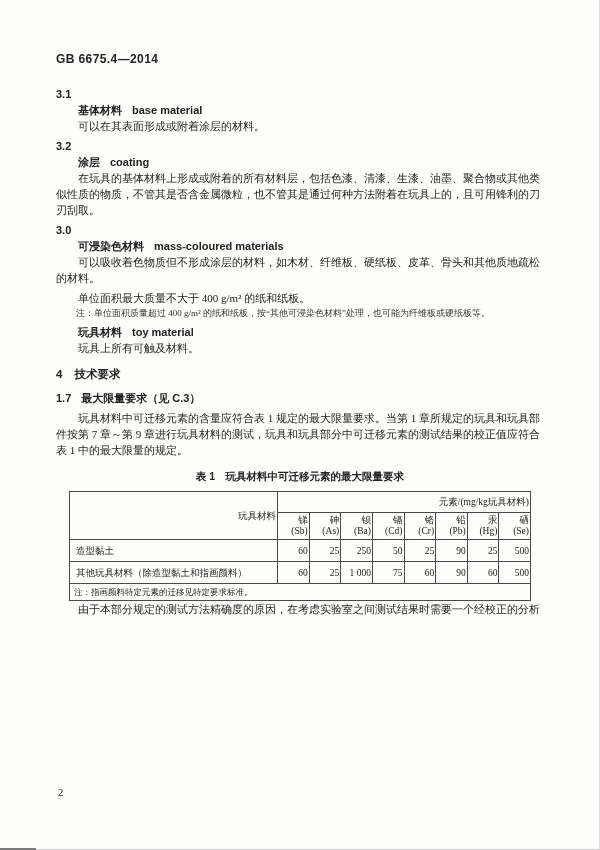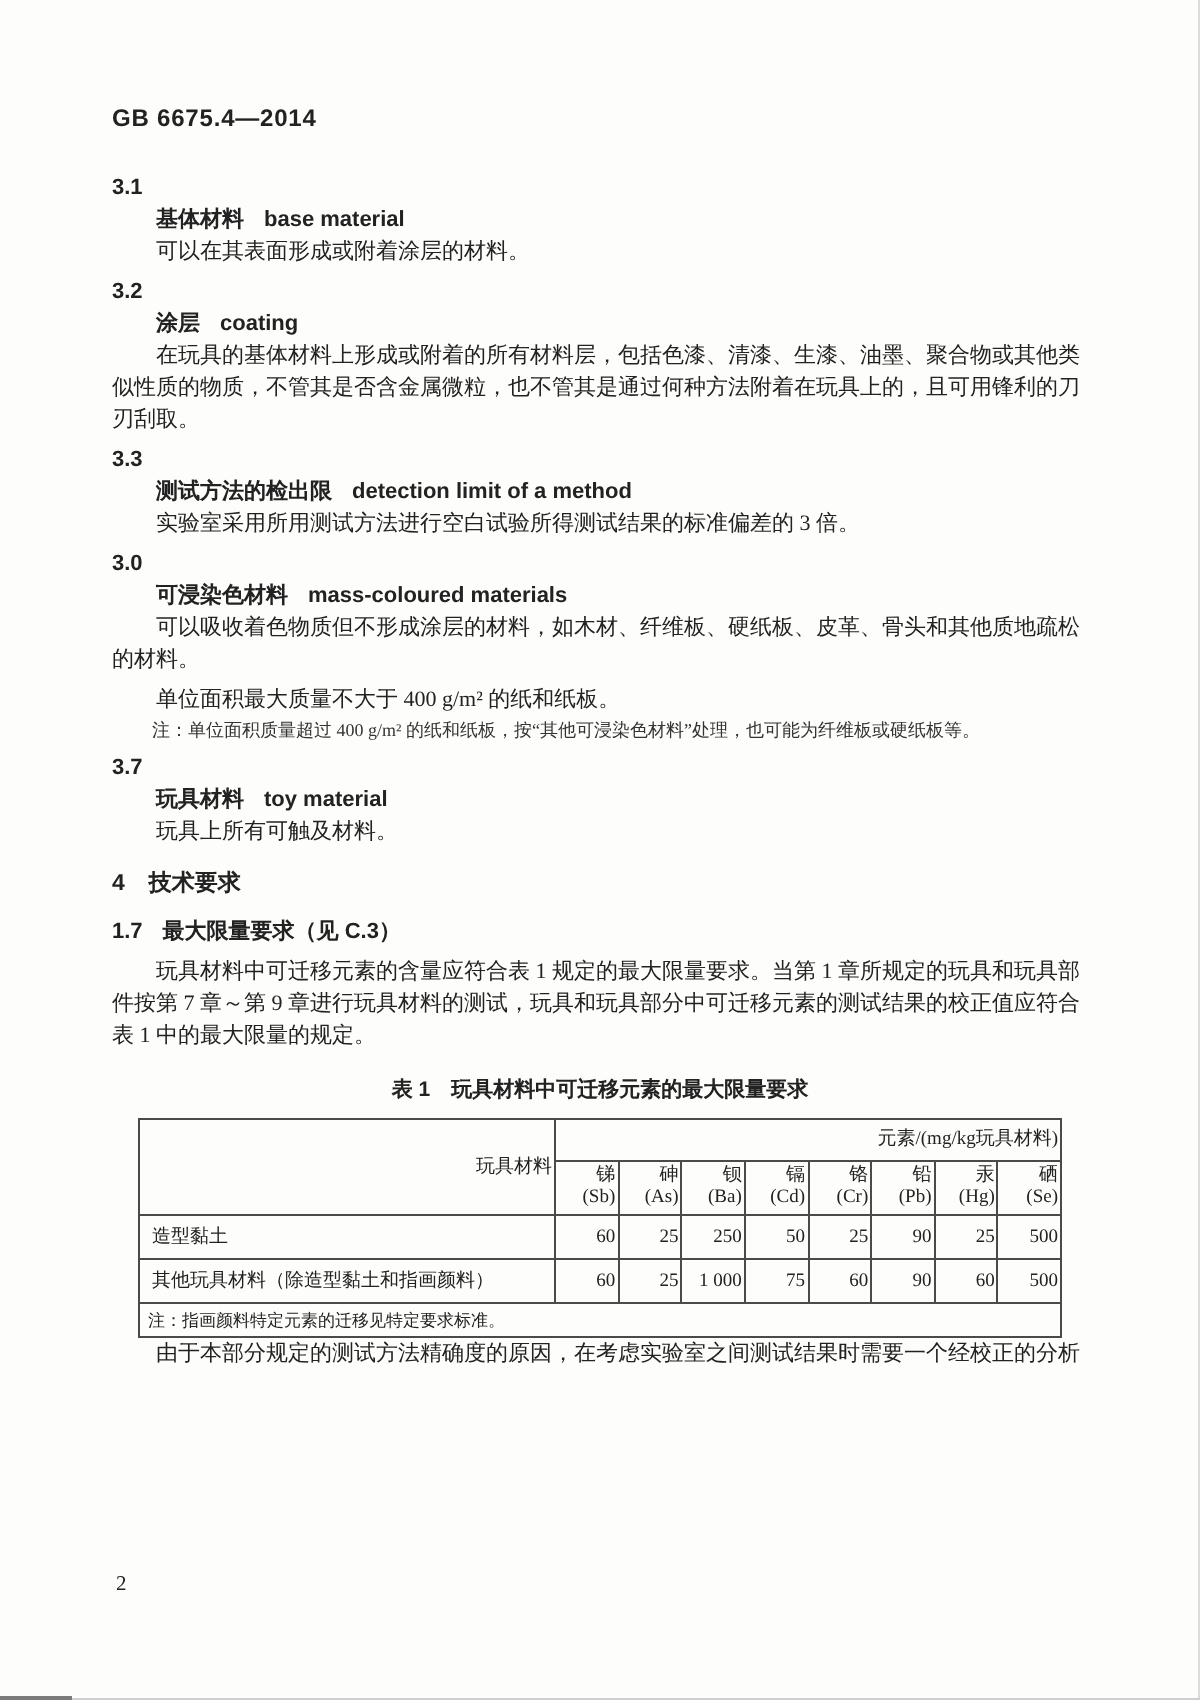--- a/index.html
+++ b/index.html
@@ -77,44 +77,36 @@
   </section>
 
   <section class="clause">
     <div class="c-num">3.2</div>
     <div class="c-term">
       <span class="zh">涂层</span><span class="en">coating</span>
     </div>
     <p class="c-body">在玩具的基体材料上形成或附着的所有材料层，包括色漆、清漆、生漆、油墨、聚合物或其他类似性质的物质，不管其是否含金属微粒，也不管其是通过何种方法附着在玩具上的，且可用锋利的刀刃刮取。</p>
   </section>
 
-  <section class="clause">
-    <div class="c-num">3.3</div>
-    <div class="c-term">
-      <span class="zh">测试方法的检出限</span><span class="en">detection limit of a method</span>
-    </div>
-    <p class="c-body">实验室采用所用测试方法进行空白试验所得测试结果的标准偏差的 3 倍。</p>
-  </section>
 
   <section class="clause">
     <div class="c-num">3.0</div>
     <div class="c-term">
       <span class="zh">可浸染色材料</span><span class="en">mass-coloured materials</span>
     </div>
     <p class="c-body">可以吸收着色物质但不形成涂层的材料，如木材、纤维板、硬纸板、皮革、骨头和其他质地疏松的材料。</p>
   </section>
 
   <section class="clause">
     <p class="c-body">单位面积最大质量不大于 400 g/m² 的纸和纸板。</p>
     <p class="c-note">注：单位面积质量超过 400 g/m² 的纸和纸板，按“其他可浸染色材料”处理，也可能为纤维板或硬纸板等。</p>
   </section>
 
 
   <section class="clause">
-    <div class="c-num">3.7</div>
     <div class="c-term">
       <span class="zh">玩具材料</span><span class="en">toy material</span>
     </div>
     <p class="c-body">玩具上所有可触及材料。</p>
   </section>
 
   <div class="h4">
     <span class="num">4</span><span>技术要求</span>
   </div>
 

